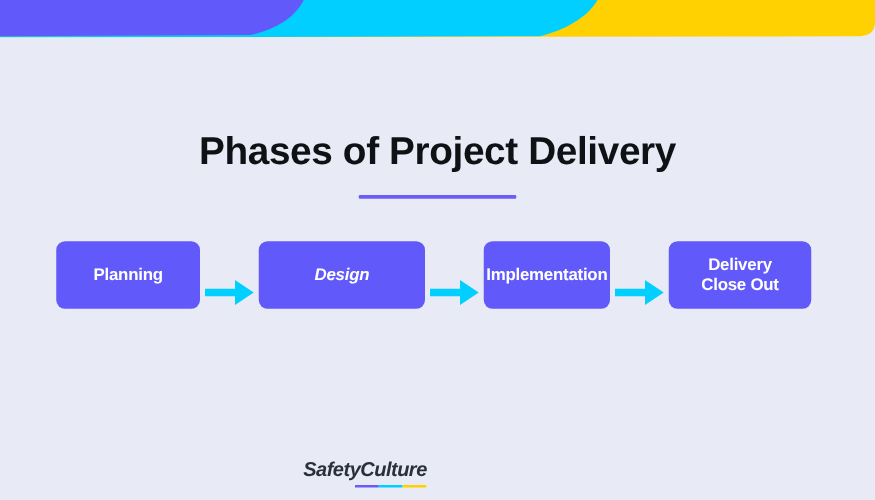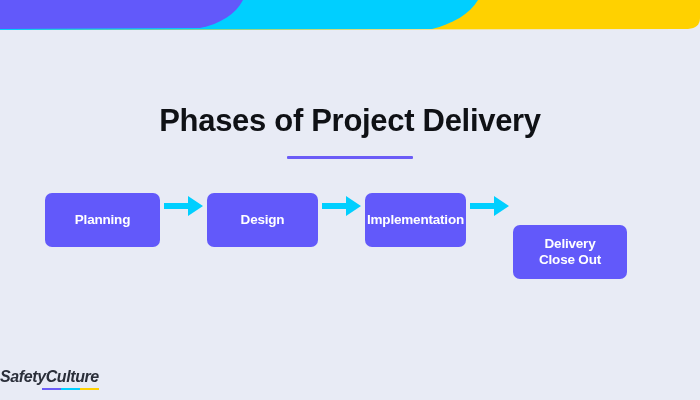--- a/index.html
+++ b/index.html
@@ -55,21 +55,21 @@
   }
 
   
   .flow {
     position: absolute;
     top: 193px;
     left: 45px;
     width: 612px;
     height: 54px;
     display: flex;
-    align-items: flex-start;
+    align-items: flex-end;
   }
   .phase-box {
     background: #6259fa;
     border-radius: 7px;
     height: 54px;
     display: flex;
     align-items: center;
     justify-content: center;
     box-sizing: border-box;
     padding: 0 6px;
@@ -79,40 +79,41 @@
     color: #ffffff;
     font-family: "Liberation Sans", sans-serif;
     font-weight: bold;
     font-size: 13.5px;
     line-height: 16px;
     text-align: center;
     letter-spacing: -0.2px;
     white-space: pre-line;
   }
   .box-w1 { width: 115px; }
-  .box-w2 { width: 111px; }
+  .box-w2 { width: 133px; font-style: italic; }
   .box-w3 { width: 101px; }
   .box-w4 { width: 114px; margin-top: 32px; }
 
   .arrow {
     flex: 0 0 auto;
     width: 47px;
     height: 26px;
     display: flex;
     align-items: center;
     justify-content: center;
   }
   .arrow svg { display: block; }
 
   
   .logo {
     position: absolute;
     left: 0;
     top: 368px;
     width: 584px;
+    text-align: center;
   }
   .logo-inner {
     display: inline-block;
     position: relative;
     font-family: "Liberation Sans", sans-serif;
     font-style: italic;
     font-weight: bold;
     font-size: 16px;
     letter-spacing: -0.4px;
     color: #2b2f3a;

